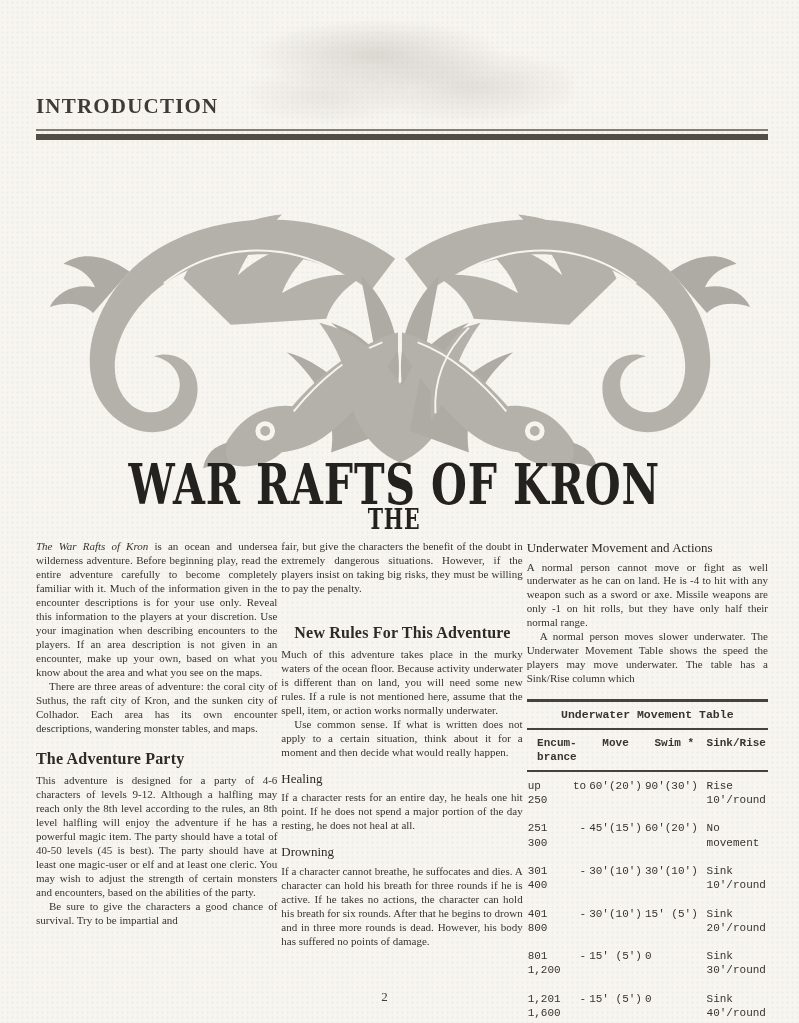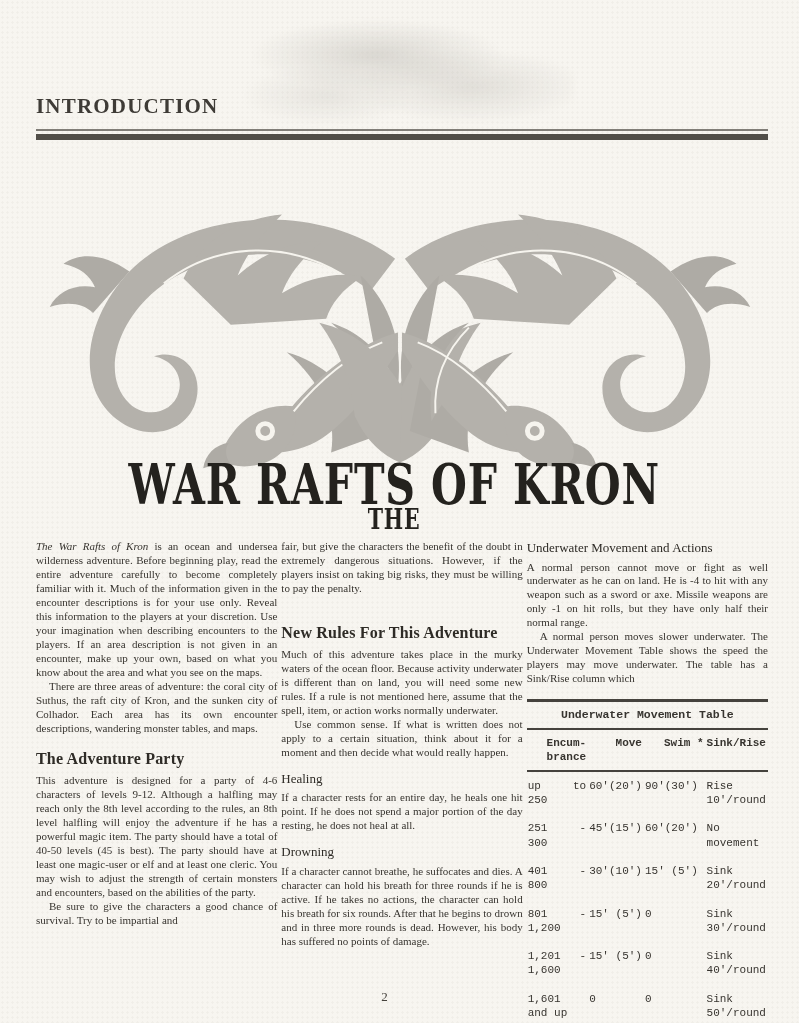--- a/index.html
+++ b/index.html
@@ -57,36 +57,36 @@
     position:absolute;left:36px;right:31px;top:540px;z-index:2;
     display:flex;gap:4px;
   }
   .col{flex:1 1 0;font-size:11px;line-height:1.27;text-align:justify;}
   .col p{margin:0;}
   .indent{text-indent:13px;}
   .col-heading{
     font-size:16px;font-weight:bold;color:#2e2b26;
     margin:13px 0 5px;letter-spacing:0.2px;
   }
-  .mt-lg{margin-top:27px;}
+  .mt-lg{margin-top:27px;margin-left:13px;}
   .col-subheading{font-size:13px;font-weight:normal;color:#2e2b26;margin:11px 0 4px;}
   .first{margin-top:0;}
   em.lead{font-style:italic;}
 
   .uw-table-wrap{margin-top:13px;}
   .uw-table{
     width:100%;border-collapse:collapse;
     border-top:3px solid #45423d;border-bottom:3px solid #b91c1c;font-family:Liberation Mono, monospace;
   }
   .uw-table .tbl-title{
     font-weight:bold;text-align:center;font-size:11.5px;
     padding:6px 0 5px;border-bottom:2px solid #45423d;
   }
   .uw-table th{
-    font-weight:bold;text-align:right;font-size:11px;line-height:1.3;
+    font-weight:bold;text-align:center;font-size:11px;line-height:1.3;
     padding:6px 2px 5px 1px;border-bottom:2px solid #45423d;vertical-align:top;
   }
   .uw-table td{
     font-size:11px;line-height:1.3;padding:13px 2px 1px 1px;vertical-align:top;
   }
   .uw-table tbody tr:first-child td{padding-top:7px;}
   .uw-table tbody tr:last-child td{padding-bottom:7px;}
   .c-enc{width:27%;} .c-move{width:23%;} .c-swim{width:26%;} .c-sink{width:24%;}
   .tbl-footnote{margin-top:8px;font-size:10.5px;text-align:left;}
 
@@ -181,20 +181,26 @@
               <td>90'(30')</td>
               <td>Rise 10'/round</td>
             </tr>
             <tr>
               <td>251 - 300</td>
               <td>45'(15')</td>
               <td>60'(20')</td>
               <td>No movement</td>
             </tr>
             <tr>
+              <td>301 - 400</td>
+              <td>30'(10')</td>
+              <td>30'(10')</td>
+              <td>Sink 10'/round</td>
+            </tr>
+            <tr>
               <td>401 - 800</td>
               <td>30'(10')</td>
               <td>15' (5')</td>
               <td>Sink 20'/round</td>
             </tr>
             <tr>
               <td>801 - 1,200</td>
               <td>15' (5')</td>
               <td>0</td>
               <td>Sink 30'/round</td>

